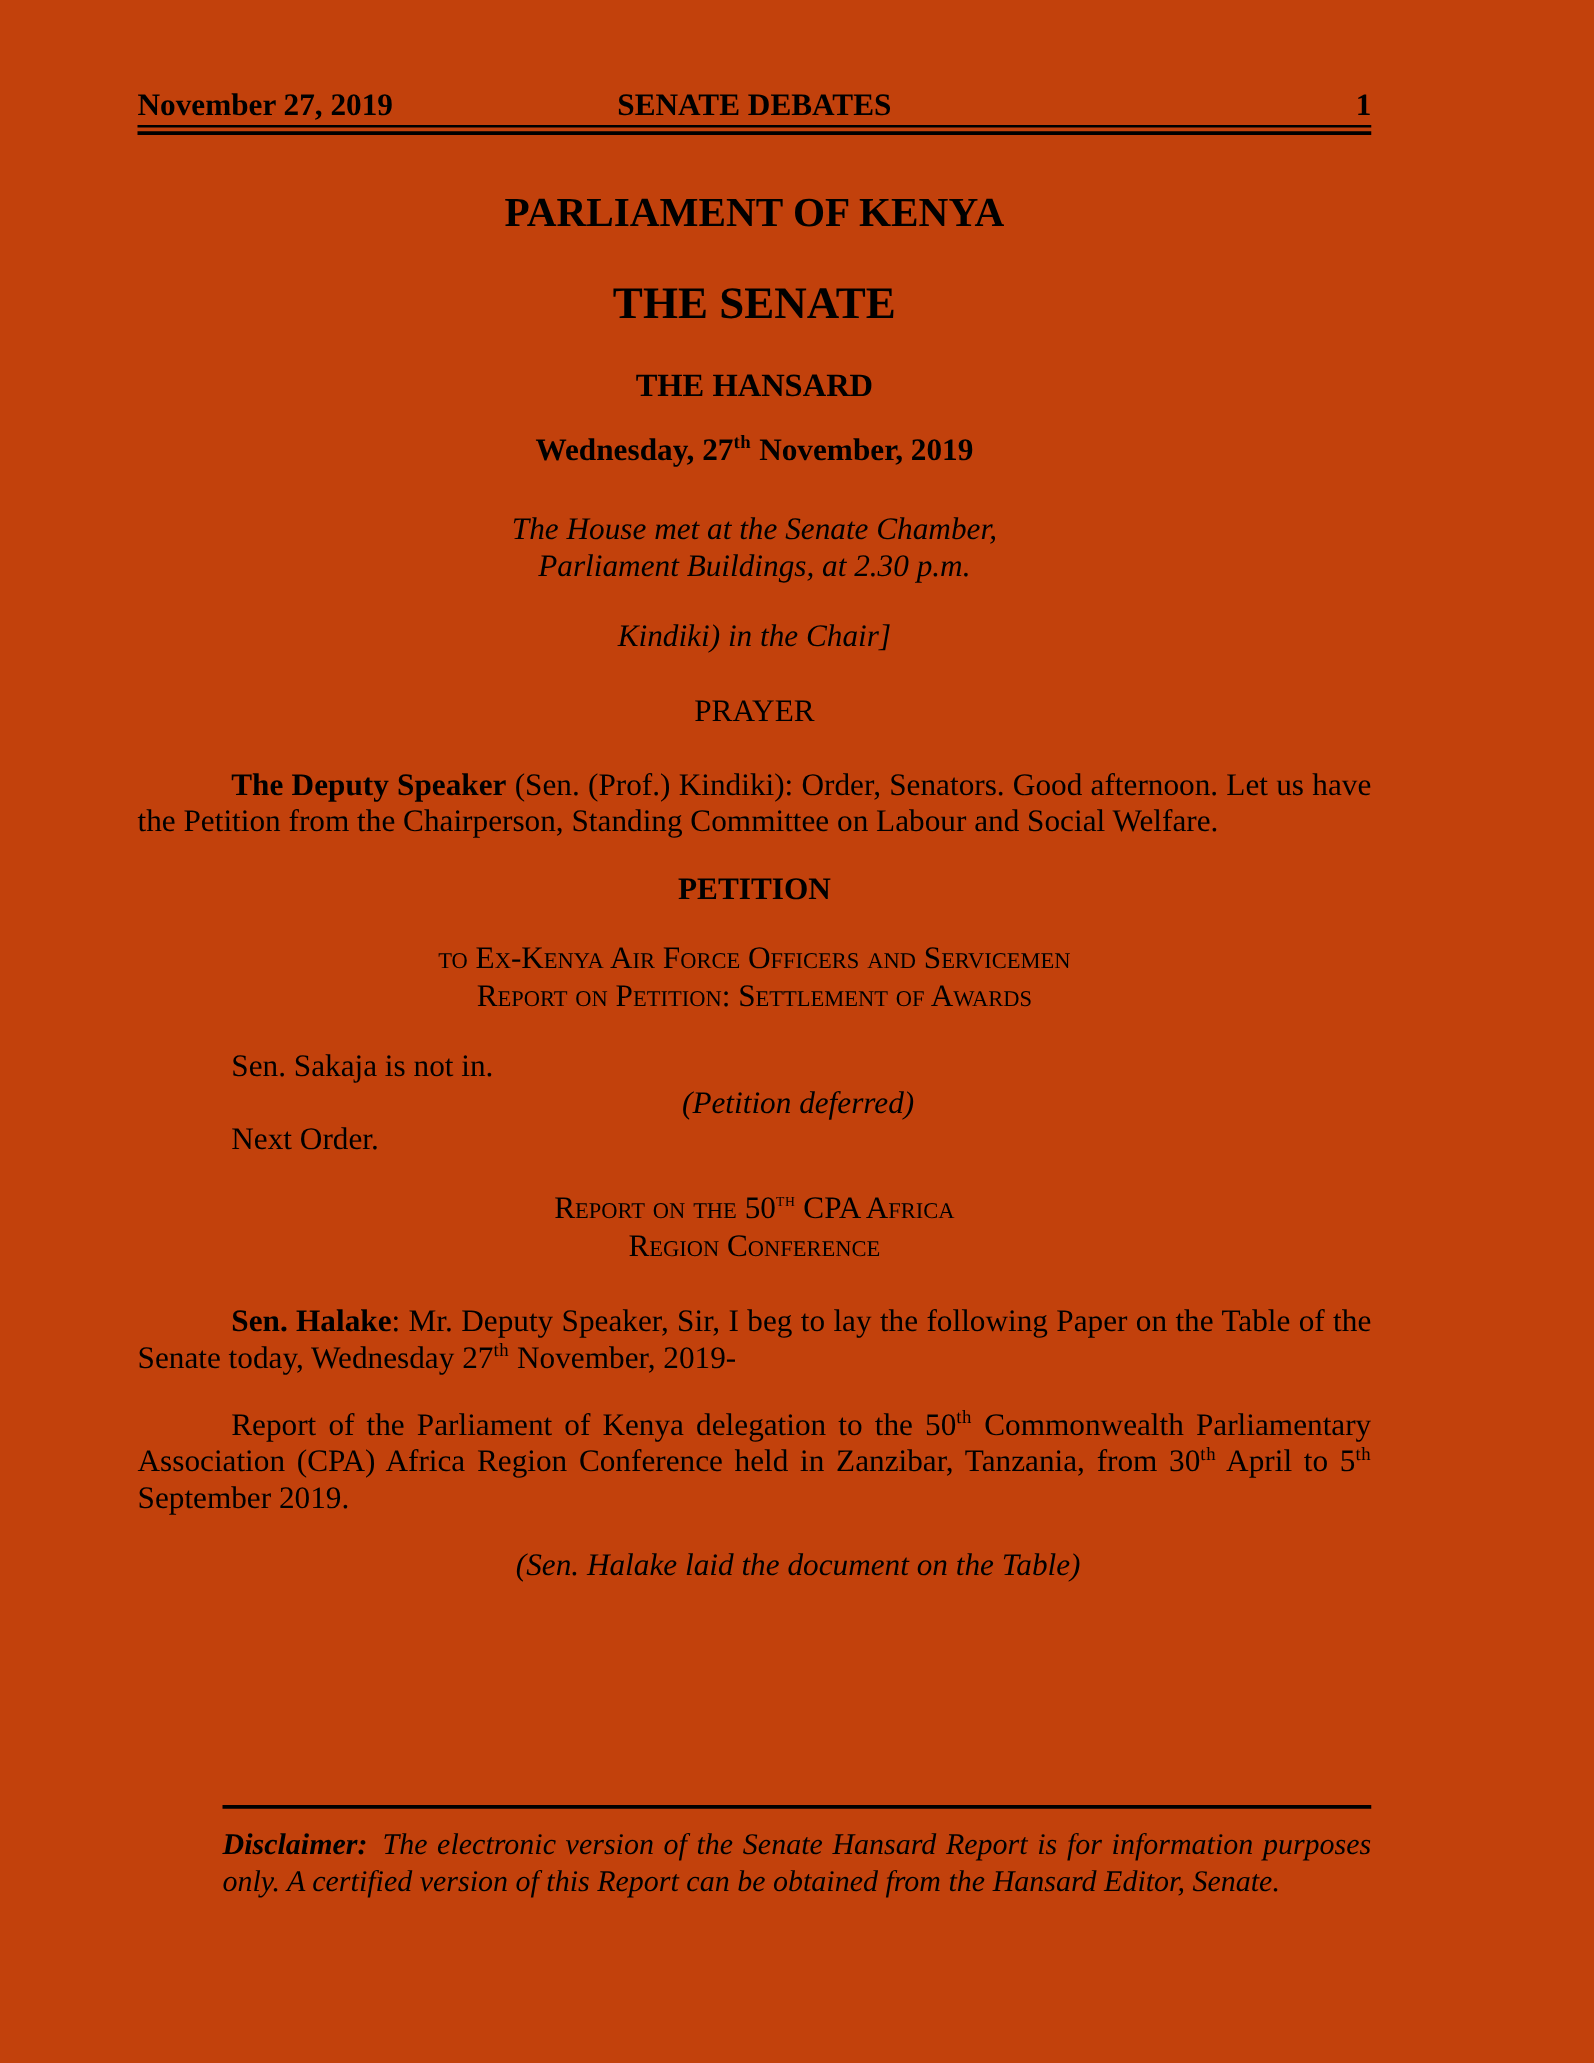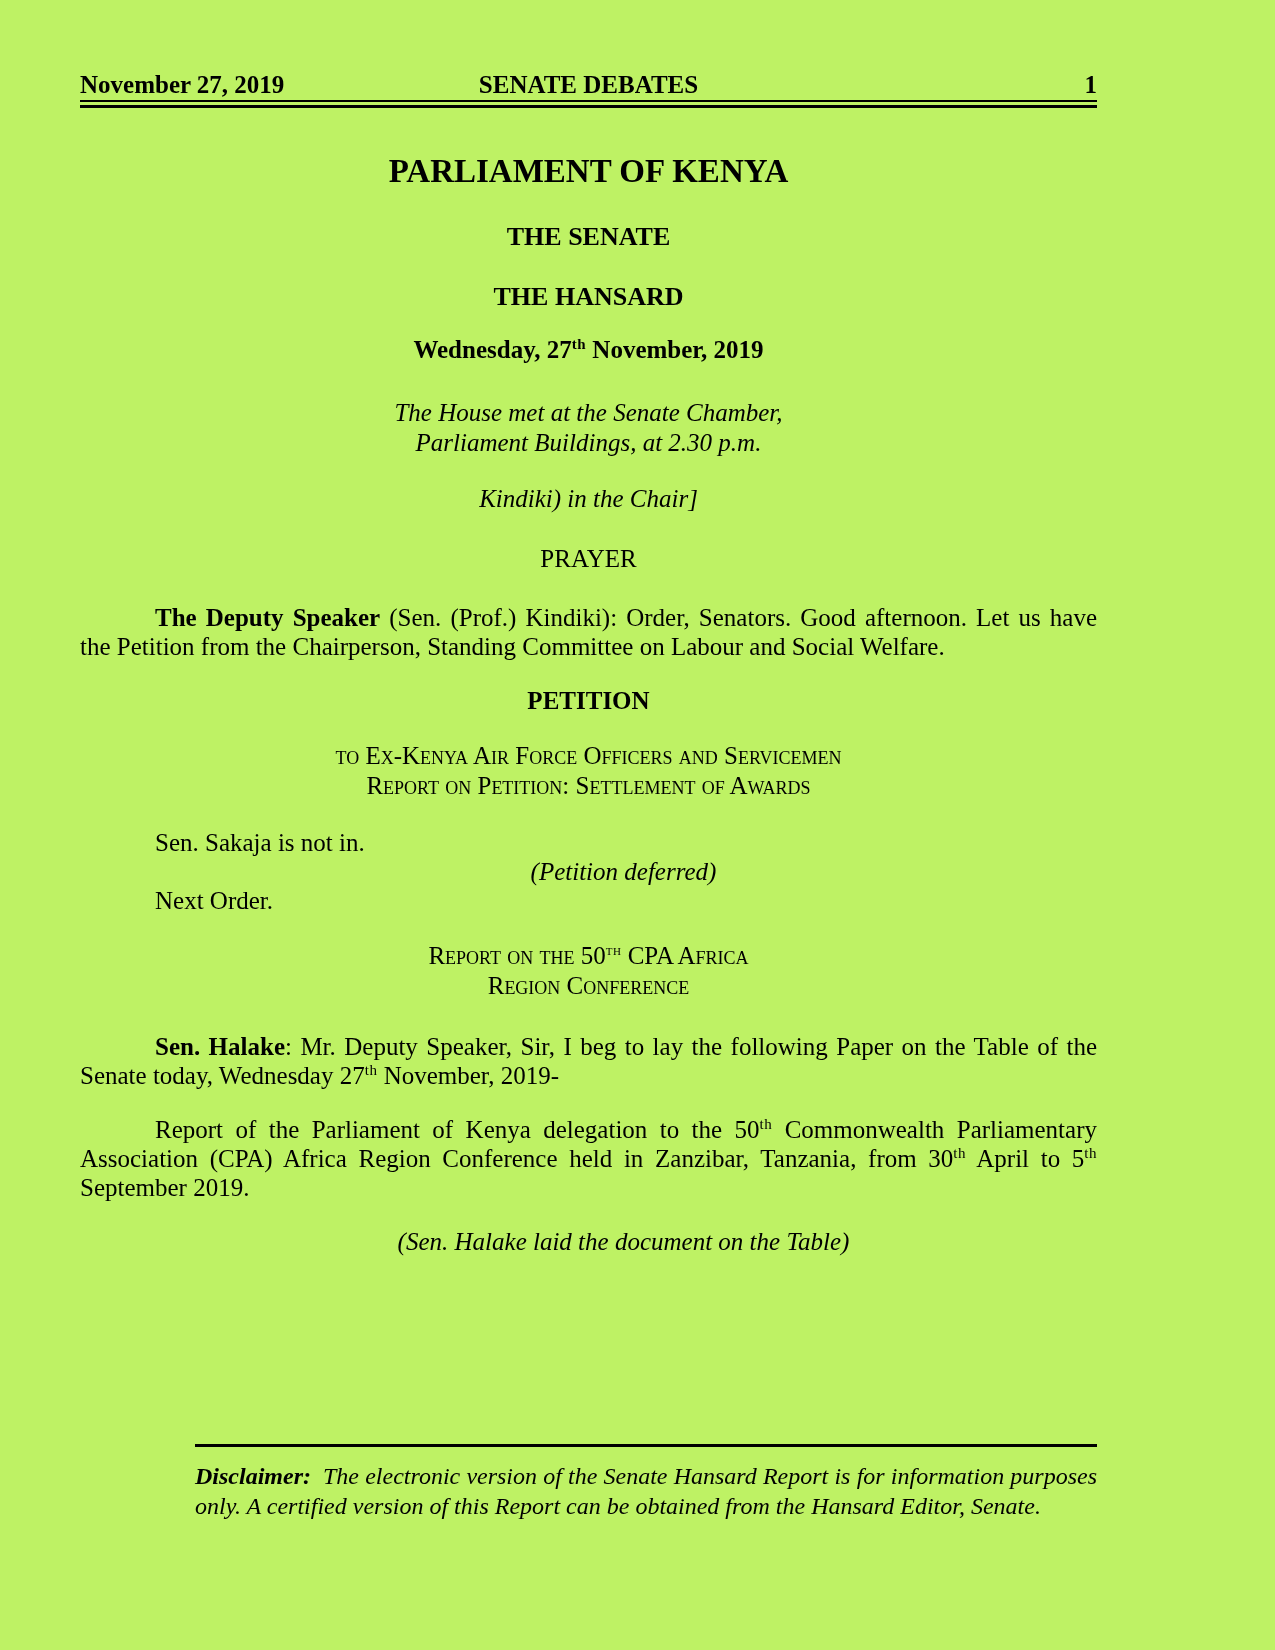--- a/index.html
+++ b/index.html
@@ -2,22 +2,22 @@
 <html><head>
 <meta charset="utf-8">
 <style>
   html, body { margin: 0; padding: 0; background: #ffffff; }
   .page {
     width: 1275px;
     height: 1650px;
     margin: 0 auto;
     position: relative;
     box-sizing: border-box;
-    padding: 70px 178px 0 80px;
-    background: #bef264;
+    padding: 70px 178px 0 110px;
+    background: #c2410c;
     color: #000000;
     font-family: "Liberation Serif", "DejaVu Serif", serif;
     font-size: 25px;
     line-height: 1.16;
     overflow: hidden;
   }
   
   .header-row {
     display: grid;
     grid-template-columns: 1fr auto 1fr;
@@ -26,21 +26,21 @@
     border-bottom: 2px solid #000;
     padding-bottom: 1px;
   }
   .header-row .left  { text-align: left; }
   .header-row .mid   { text-align: left; }
   .header-row .right { text-align: right; }
   .header-rule { height: 0; border-bottom: 3px solid #000; margin-top: 3px; }
 
   
   .doc-title   { text-align: center; font-weight: bold; font-size: 33px; margin-top: 44px; }
-  .senate-title{ text-align: center; font-weight: bold; font-size: 26px; margin-top: 32px; }
+  .senate-title{ text-align: center; font-weight: bold; font-size: 36px; margin-top: 32px; }
   .hansard-title{ text-align: center; font-weight: bold; font-size: 26px; margin-top: 30px; }
   .sitting-date{ text-align: center; font-weight: bold; margin-top: 22px; }
 
   
   .center-italic { text-align: center; font-style: italic; line-height: 1.2; }
   .met-block   { margin-top: 34px; }
   .chair-block { margin-top: 26px; }
   .prayer      { text-align: center; margin-top: 30px; }
 
   
@@ -64,21 +64,21 @@
     text-align: center;
     font-style: italic;
     padding-left: 70px;
   }
   .stage.space-above { margin-top: 18px; text-align: center; }
   sup { font-size: 60%; line-height: 0; vertical-align: super; letter-spacing: 0.5px; }
 
   
   .footer {
     position: absolute;
-    left: 195px;
+    left: 178px;
     right: 178px;
     top: 1444px;
   }
   .footer-rule { height: 0; border-bottom: 3px solid #000; }
   .disclaimer {
     margin-top: 14px;
     text-align: justify;
     font-style: italic;
     font-size: 24px;
     line-height: 1.25;

